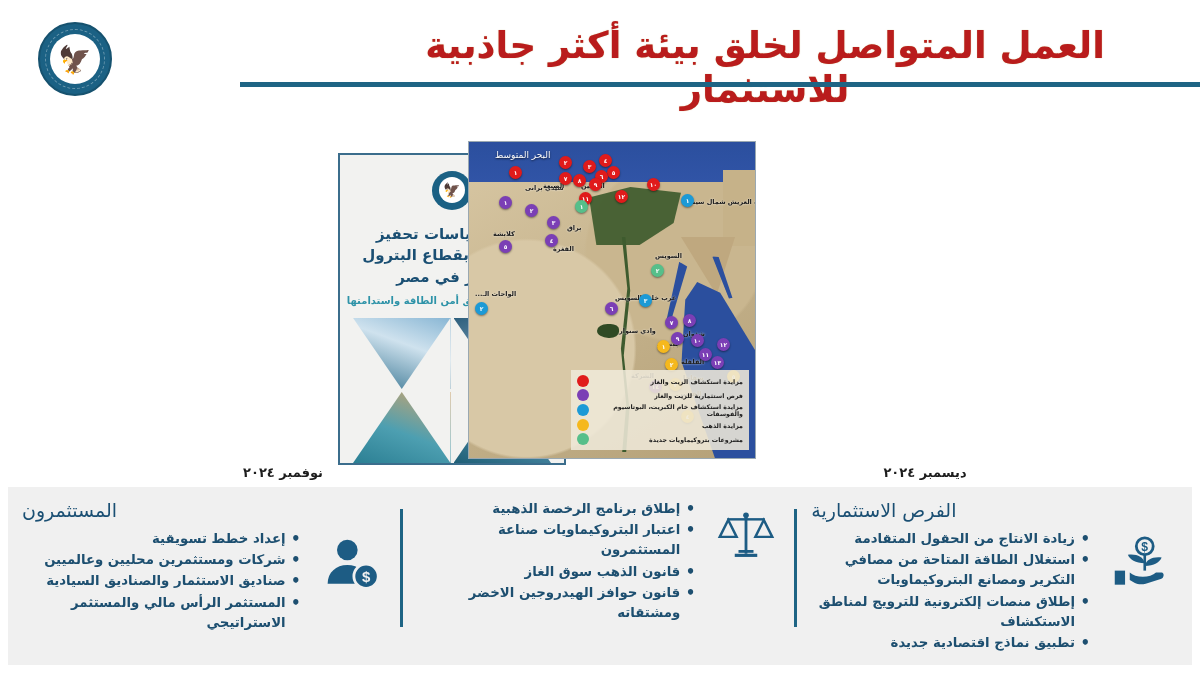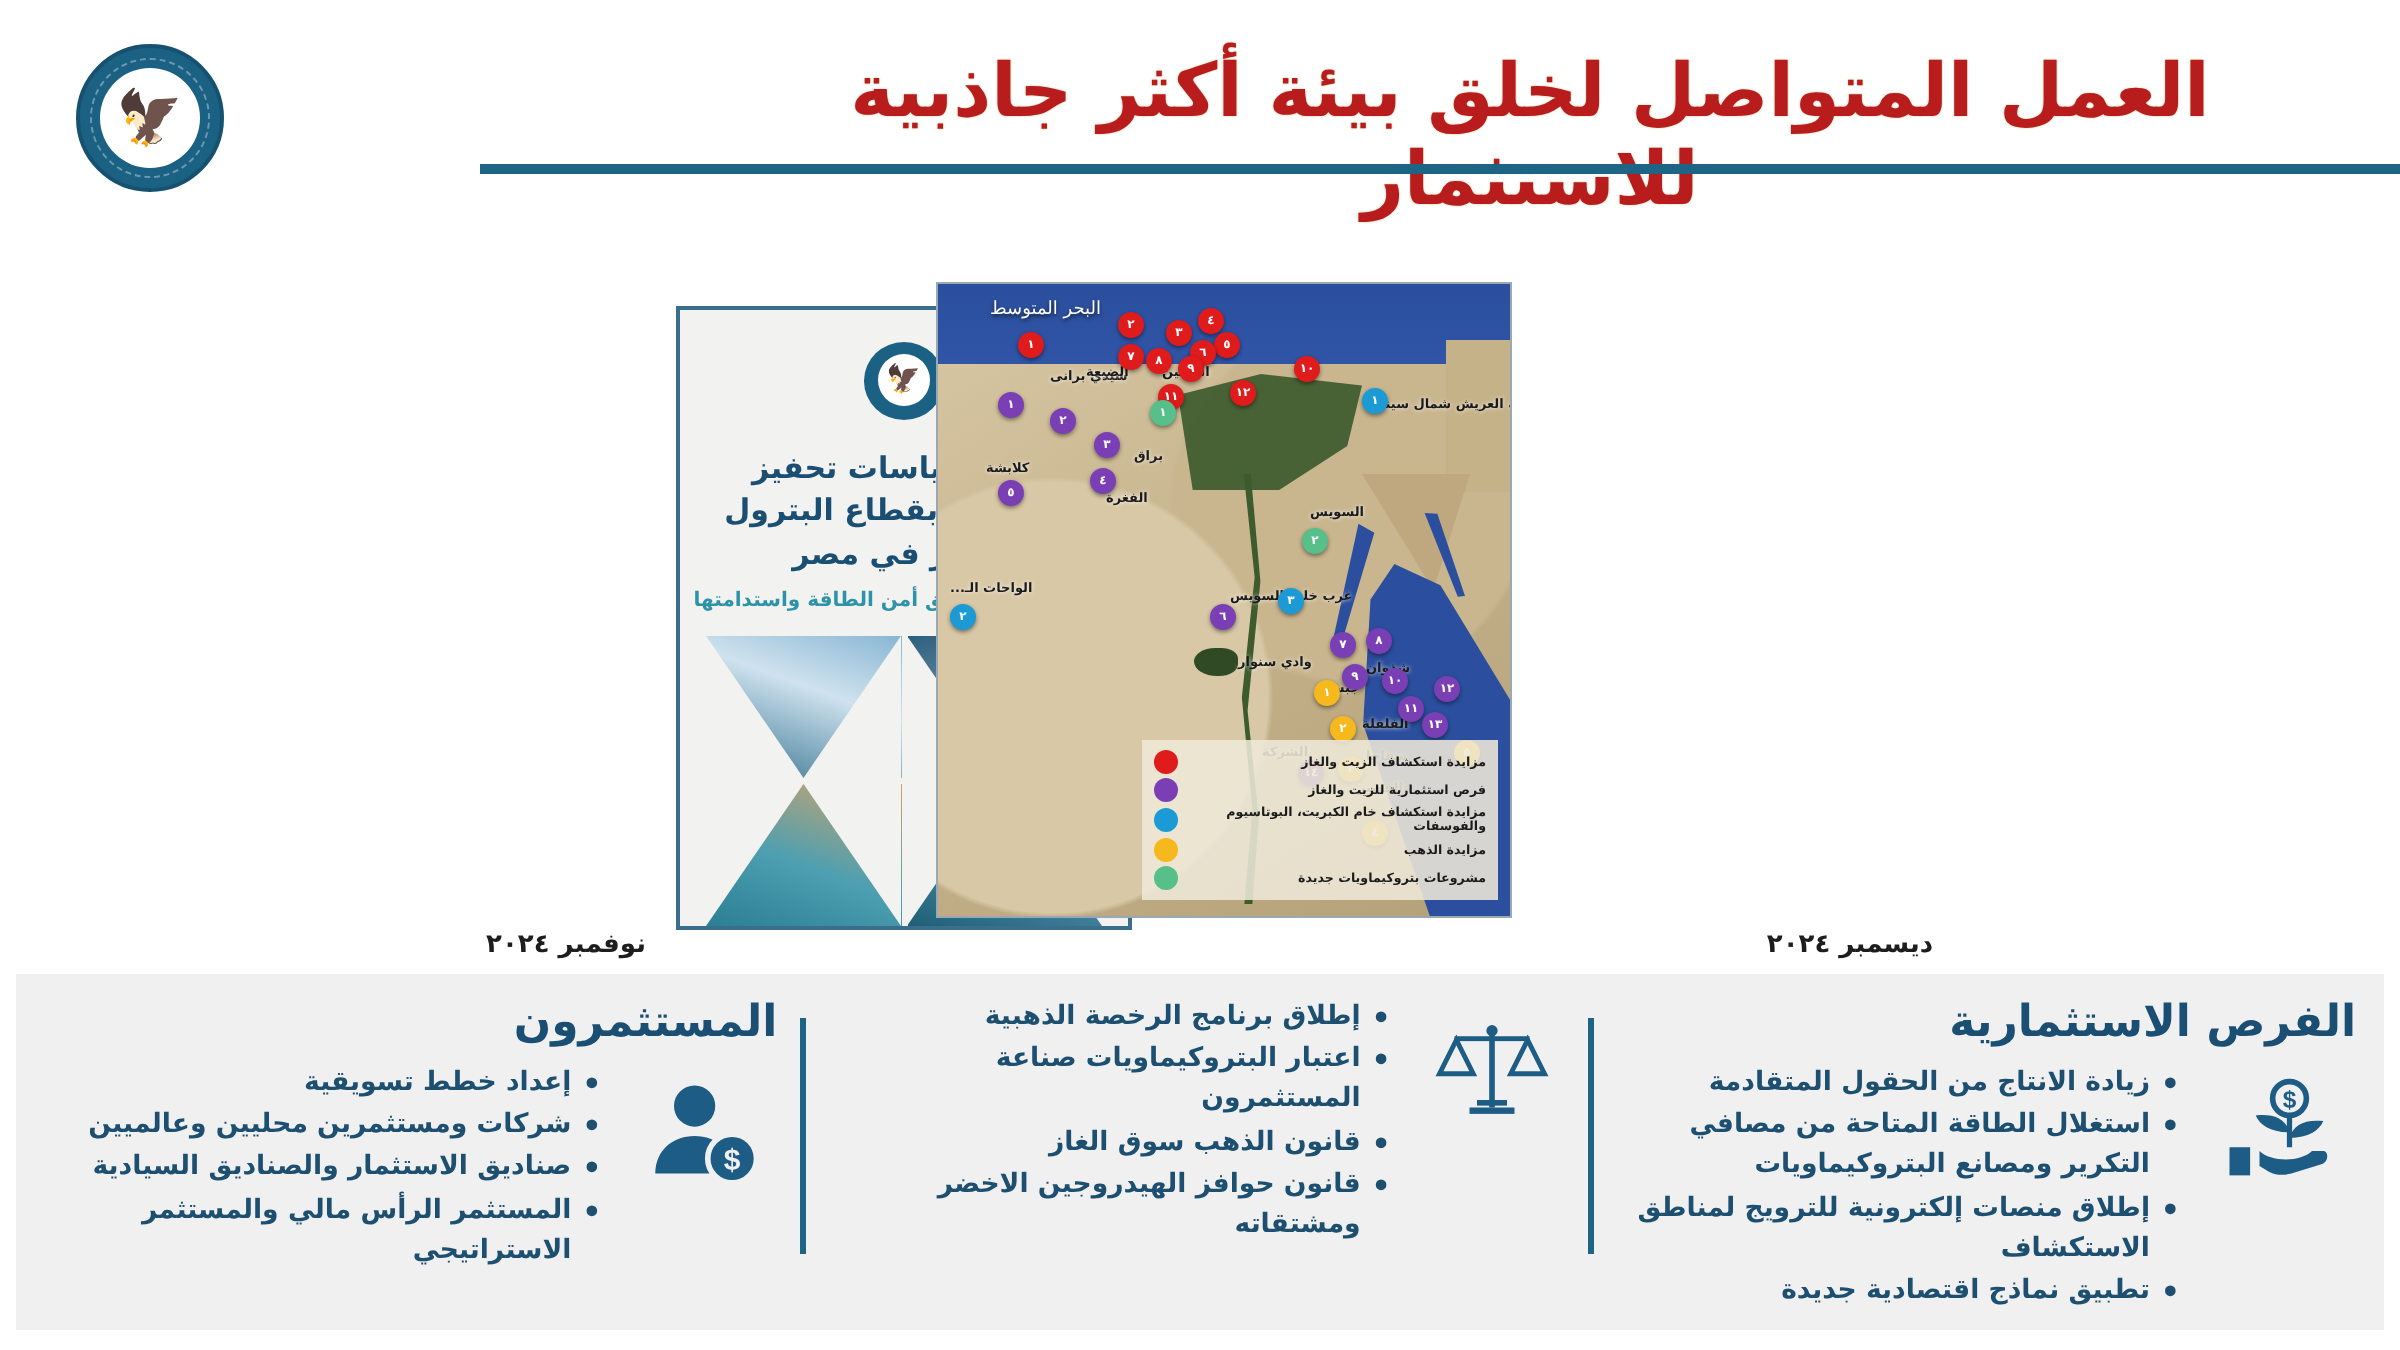--- a/index.html
+++ b/index.html
@@ -182,21 +182,21 @@
   }
   .cols{
     position:absolute; inset:0; display:flex; direction:rtl;
   }
   .col{ position:relative; flex:1; padding:12px 14px 0 14px; }
   .col + .col::after{
     content:""; position:absolute; right:0; top:22px; width:3px; height:118px;
     background:#1e6484;
   }
   .col-head{
-    text-align:right; color:#1a4f73; font-size:22px; font-weight:bold;
+    text-align:left; color:#1a4f73; font-size:19px; font-weight:normal;
     direction:rtl; margin-bottom:8px;
   }
   .col-body{ display:flex; flex-direction:row; align-items:flex-start; gap:10px; direction:rtl;}
   .col-icon{ flex:0 0 74px; display:flex; align-items:center; justify-content:center; padding-top:6px;}
   .bullets{ flex:1; list-style:none; direction:rtl; text-align:right; padding-right:4px;}
   .bullets li{
     position:relative; font-size:13.3px; color:#1d4f70; line-height:1.52;
     padding-right:15px; margin-bottom:1px;font-weight:bold;
   }
   .bullets li::before{

